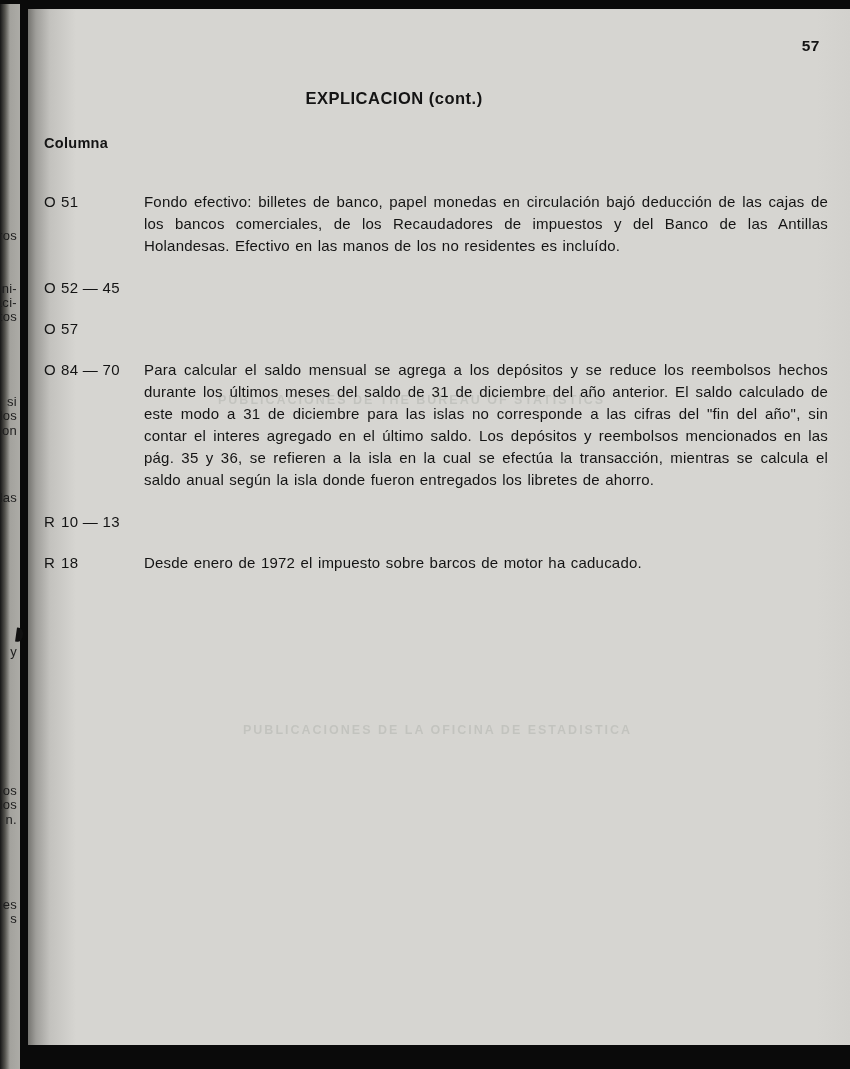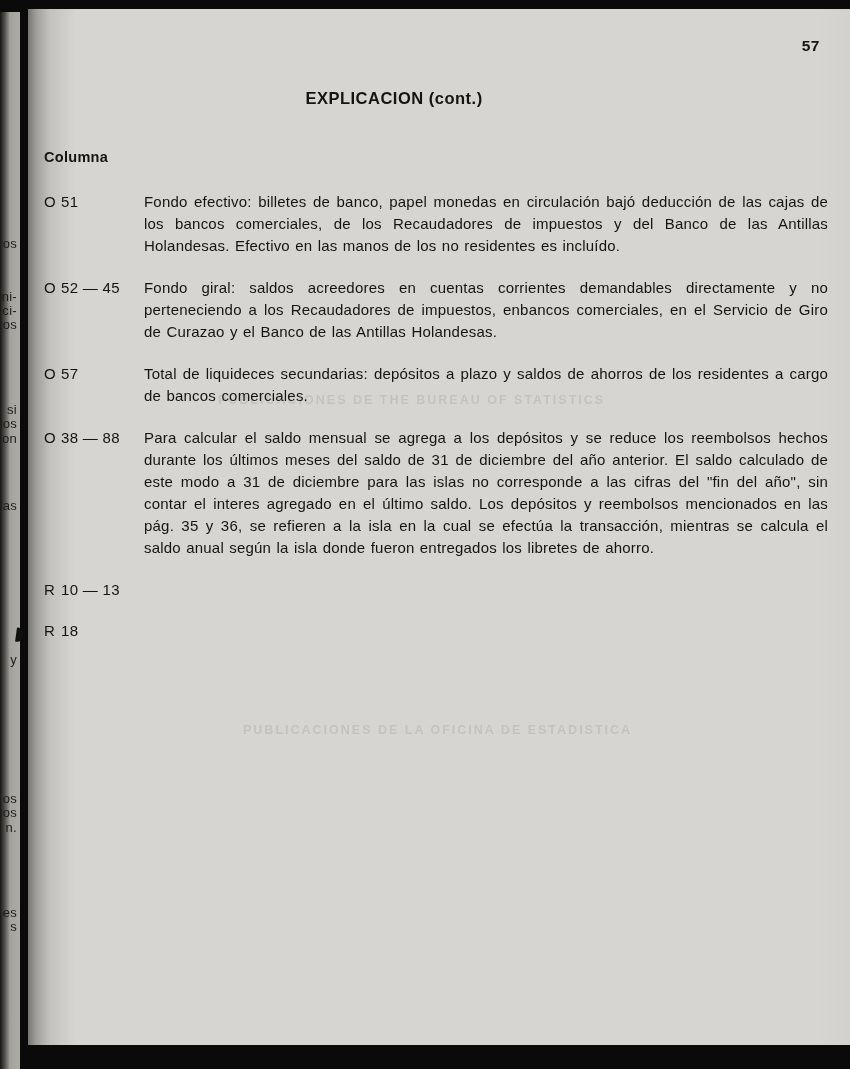--- a/index.html
+++ b/index.html
@@ -4,21 +4,21 @@
 <style>
   html,body{margin:0;padding:0;}
   body{
     width:850px;height:1069px;
     background:#0a0a0a;
     font-family:"Liberation Sans",sans-serif;
     position:relative;overflow:hidden;
   }
   
   .edge-strip{
-    position:absolute;left:0;top:12px;bottom:0;width:20px;
+    position:absolute;left:0;top:4px;bottom:0;width:20px;
     background:linear-gradient(90deg,#161616 0,#55544f 5px,#a3a29d 10px,#b4b3ae 28px);
   }
   .edge-strip span{
     position:absolute;right:3px;
     font-size:13px;color:#1d1d1d;letter-spacing:.3px;white-space:nowrap;
   }
   .binding-mark{
     position:absolute;left:16px;top:628px;width:7px;height:14px;
     background:#101010;border-radius:0 70% 70% 0/0 50% 50% 0;
     transform:rotate(8deg);
@@ -34,21 +34,21 @@
   .pagenum{
     position:absolute;top:28px;right:30px;
     font-weight:bold;font-size:15.5px;letter-spacing:.5px;
   }
   .title-wrap{position:absolute;top:80px;left:0;right:0;text-align:center;}
   .title{
     display:inline-block;transform:translateX(-45px);
     font-weight:bold;font-size:16.5px;letter-spacing:.5px;
   }
   .columna{
-    position:absolute;top:140px;left:16px;
+    position:absolute;top:126px;left:16px;
     font-weight:bold;font-size:14.5px;letter-spacing:.3px;
   }
   .entries{position:absolute;top:182px;left:16px;right:22px;}
   .entry{display:flex;align-items:flex-start;margin-bottom:20px;}
   .entry-label{
     flex:0 0 100px;font-size:15px;line-height:21px;
     letter-spacing:.3px;white-space:nowrap;
   }
   .entry-letter{display:inline-block;width:17px;}
   .entry-text{
@@ -97,39 +97,38 @@
 
   <div class="entries">
 
     <div class="entry">
       <div class="entry-label"><span class="entry-letter">O</span><span>51</span></div>
       <p class="entry-text">Fondo efectivo: billetes de banco, papel monedas en circulación bajó deducción de las cajas de los bancos comerciales, de los Recaudadores de impuestos y del Banco de las Antillas Holandesas. Efectivo en las manos de los no residentes es incluído.</p>
     </div>
 
     <div class="entry">
       <div class="entry-label"><span class="entry-letter">O</span><span>52 — 45</span></div>
-      <p class="entry-text">Fondo giral: saldos acreedores en cuentas corrientes demandables directamente y no perteneciendo a los Recaudadores de impuestos, enbancos comerciales, en el Servicio de Giro de Curazao y el Banco de las Antillas Holandesas.</p>
     </div>
 
     <div class="entry">
       <div class="entry-label"><span class="entry-letter">O</span><span>57</span></div>
-      <p class="entry-text">Total de liquideces secundarias: depósitos a plazo y saldos de ahorros de los residentes a cargo de bancos comerciales.</p>
     </div>
 
     <div class="entry">
-      <div class="entry-label"><span class="entry-letter">O</span><span>38 — 88</span></div>
+      <div class="entry-label"><span class="entry-letter">O</span><span>84 — 70</span></div>
       <p class="entry-text">Para calcular el saldo mensual se agrega a los depósitos y se reduce los reembolsos hechos durante los últimos meses del saldo de 31 de diciembre del año anterior. El saldo calculado de este modo a 31 de diciembre para las islas no corresponde a las cifras del "fin del año", sin contar el interes agregado en el último saldo. Los depósitos y reembolsos mencionados en las pág. 35 y 36, se refieren a la isla en la cual se efectúa la transacción, mientras se calcula el saldo anual según la isla donde fueron entregados los libretes de ahorro.</p>
     </div>
 
     <div class="entry">
       <div class="entry-label"><span class="entry-letter">R</span><span>10 — 13</span></div>
     </div>
 
     <div class="entry">
       <div class="entry-label"><span class="entry-letter">R</span><span>18</span></div>
+      <p class="entry-text">Desde enero de 1972 el impuesto sobre barcos de motor ha caducado.</p>
     </div>
 
   </div>
 
   <div class="ghost ghost-1">PUBLICACIONES DE THE BUREAU OF STATISTICS</div>
   <div class="ghost ghost-2">PUBLICACIONES DE LA OFICINA DE ESTADISTICA</div>
 
 </div>
 
 </body></html>

